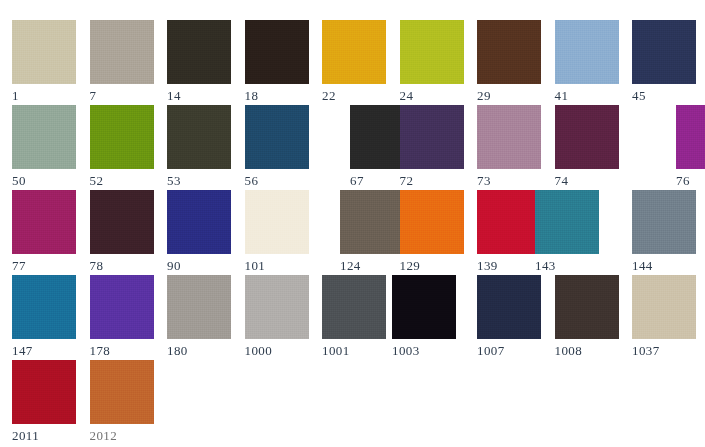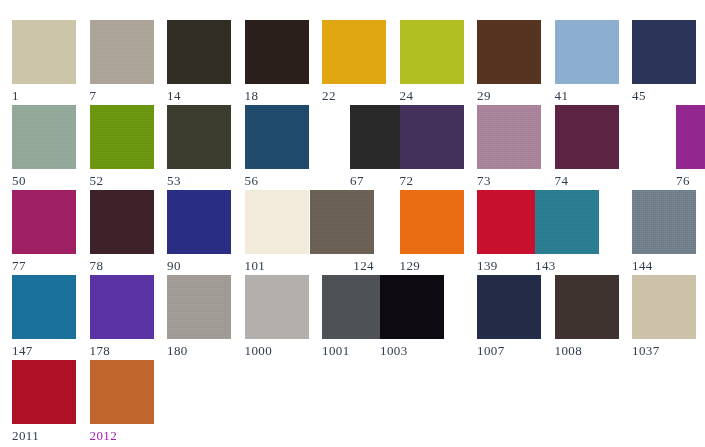--- a/index.html
+++ b/index.html
@@ -154,21 +154,21 @@
       <span class="swatch-label" style="color: rgb(46, 60, 77);">78</span>
     </div>
     <div class="swatch-cell" style="left: 167px; top: 190px; width: 64px;">
       <div class="swatch-chip" title="90" style="width: 64px; height: 64px; background-color: rgb(42, 45, 132);"></div>
       <span class="swatch-label" style="color: rgb(46, 60, 77);">90</span>
     </div>
     <div class="swatch-cell" style="left: 244.5px; top: 190px; width: 64px;">
       <div class="swatch-chip" title="101" style="width: 64px; height: 64px; background-color: rgb(242, 235, 219);"></div>
       <span class="swatch-label" style="color: rgb(46, 60, 77);">101</span>
     </div>
-    <div class="swatch-cell" style="left: 310px; top: 190px; width: 64px; text-align: right;">
+    <div class="swatch-cell" style="left: 340px; top: 190px; width: 64px;">
       <div class="swatch-chip" title="124" style="width: 64px; height: 64px; background-color: rgb(107, 96, 84);"></div>
       <span class="swatch-label" style="color: rgb(46, 60, 77);">124</span>
     </div>
     <div class="swatch-cell" style="left: 399.5px; top: 190px; width: 80px;">
       <div class="swatch-chip" title="129" style="width: 64px; height: 64px; background-color: rgb(233, 108, 18);"></div>
       <span class="swatch-label" style="color: rgb(46, 60, 77);">129</span>
     </div>
     <div class="swatch-cell" style="left: 477px; top: 190px; width: 64px;">
       <div class="swatch-chip" title="139" style="width: 64px; height: 64px; background-color: rgb(200, 16, 46);"></div>
       <span class="swatch-label" style="color: rgb(46, 60, 77);">139</span>
@@ -194,21 +194,21 @@
       <span class="swatch-label" style="color: rgb(46, 60, 77);">180</span>
     </div>
     <div class="swatch-cell" style="left: 244.5px; top: 275px; width: 64px;">
       <div class="swatch-chip" title="1000" style="width: 64px; height: 64px; background-color: rgb(177, 174, 171);"></div>
       <span class="swatch-label" style="color: rgb(46, 60, 77);">1000</span>
     </div>
     <div class="swatch-cell" style="left: 322px; top: 275px; width: 64px;">
       <div class="swatch-chip" title="1001" style="width: 64px; height: 64px; background-color: rgb(77, 81, 85);"></div>
       <span class="swatch-label" style="color: rgb(46, 60, 77);">1001</span>
     </div>
-    <div class="swatch-cell" style="left: 380px; top: 275px; width: 64px;">
+    <div class="swatch-cell" style="left: 392px; top: 275px; width: 64px;">
       <div class="swatch-chip" title="1003" style="width: 64px; height: 64px; background-color: rgb(14, 10, 18);"></div>
       <span class="swatch-label" style="color: rgb(46, 60, 77);">1003</span>
     </div>
     <div class="swatch-cell" style="left: 477px; top: 275px; width: 64px;">
       <div class="swatch-chip" title="1007" style="width: 64px; height: 64px; background-color: rgb(35, 43, 70);"></div>
       <span class="swatch-label" style="color: rgb(46, 60, 77);">1007</span>
     </div>
     <div class="swatch-cell" style="left: 554.5px; top: 275px; width: 64px;">
       <div class="swatch-chip" title="1008" style="width: 64px; height: 64px; background-color: rgb(62, 51, 47);"></div>
       <span class="swatch-label" style="color: rgb(46, 60, 77);">1008</span>
@@ -216,15 +216,15 @@
     <div class="swatch-cell" style="left: 632px; top: 275px; width: 64px;">
       <div class="swatch-chip" title="1037" style="width: 64px; height: 64px; background-color: rgb(205, 194, 170);"></div>
       <span class="swatch-label" style="color: rgb(46, 60, 77);">1037</span>
     </div>
     <div class="swatch-cell" style="left: 12px; top: 360px; width: 64px;">
       <div class="swatch-chip" title="2011" style="width: 64px; height: 64px; background-color: rgb(174, 16, 36);"></div>
       <span class="swatch-label" style="color: rgb(46, 60, 77);">2011</span>
     </div>
     <div class="swatch-cell" style="left: 89.5px; top: 360px; width: 64px;">
       <div class="swatch-chip" title="2012" style="width: 64px; height: 64px; background-color: rgb(193, 101, 45);"></div>
-      <span class="swatch-label" style="color: #a21caf;">2012</span>
+      <span class="swatch-label" style="color: #737373;">2012</span>
     </div>
   </div>
 
 </body></html>

